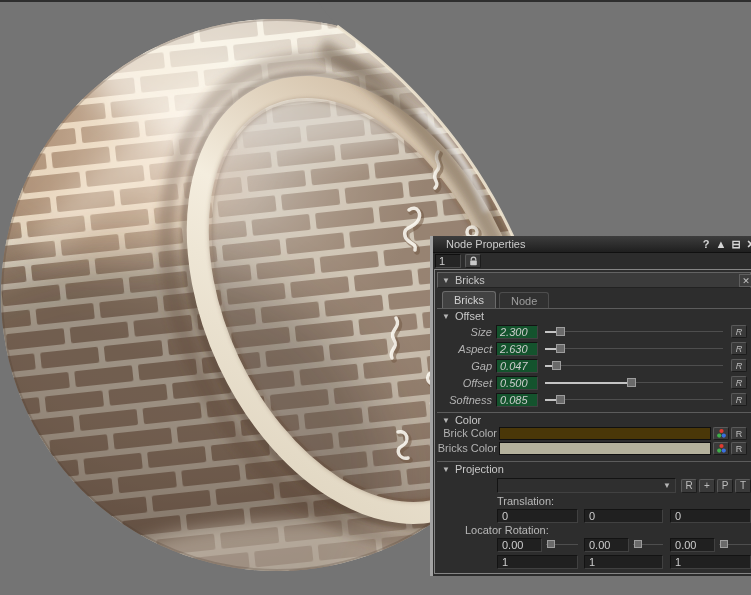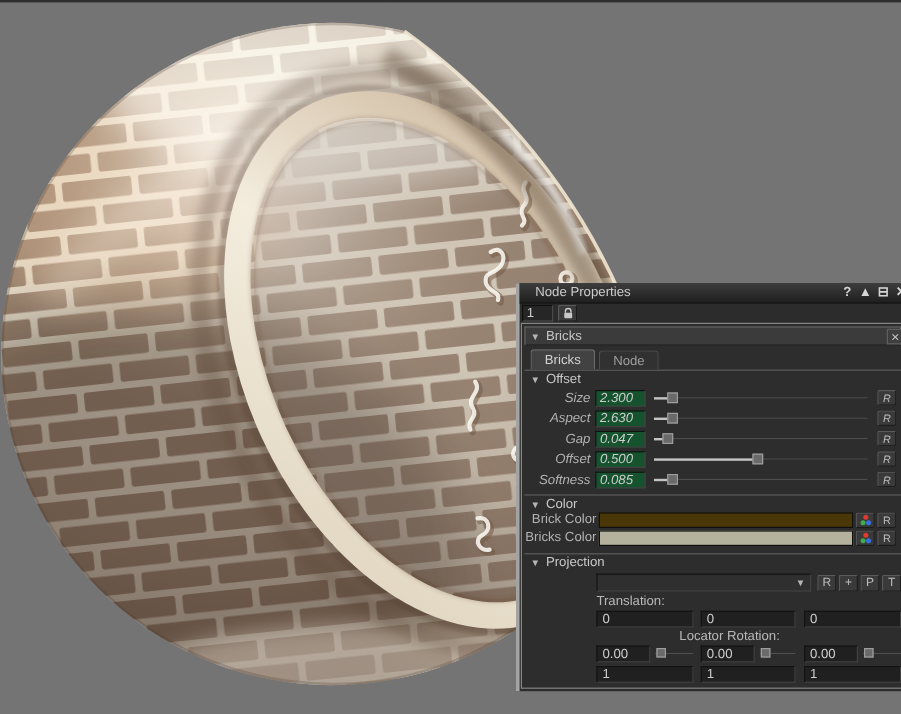--- a/index.html
+++ b/index.html
@@ -314,21 +314,21 @@
           </div>
         </div>
 
         <div class="veclabel" style="padding-left:60px;">Translation:</div>
         <div class="vecrow" style="padding-left:60px;">
           <div class="vfield" style="width:82px;">0</div>
           <div class="vfield" style="width:80px; margin-left:6px;">0</div>
           <div class="vfield" style="width:82px; margin-left:7px;">0</div>
         </div>
 
-        <div class="veclabel" style="padding-left:28px;text-align:center;">Locator Rotation:</div>
+        <div class="veclabel" style="padding-left:28px;">Locator Rotation:</div>
         <div class="vecrow" style="padding-left:60px;">
           <div class="vfield" style="width:46px;">0.00</div>
           <div class="mini" style="margin-left:4px;">
             <div class="track"></div>
               <div class="handle"></div>
           </div>
           <div class="vfield" style="width:46px; margin-left:6px;">0.00</div>
           <div class="mini" style="margin-left:4px; width:30px;">
             <div class="track"></div>
               <div class="handle"></div>

